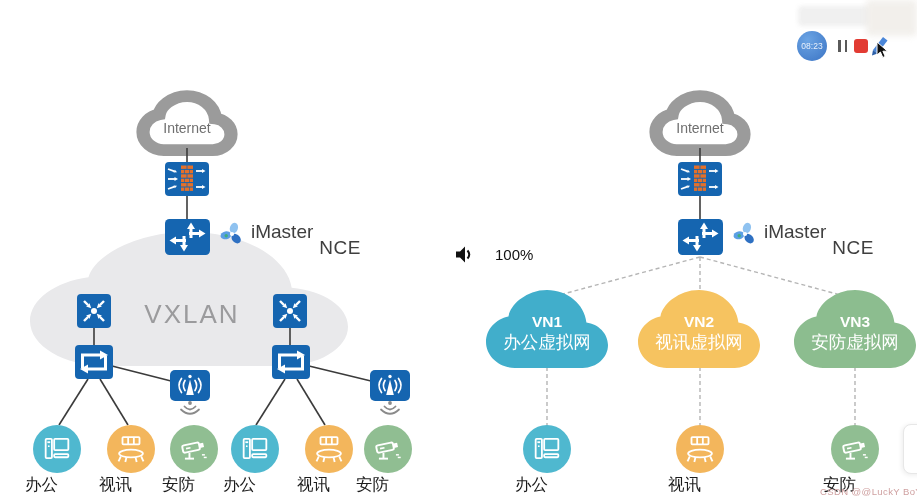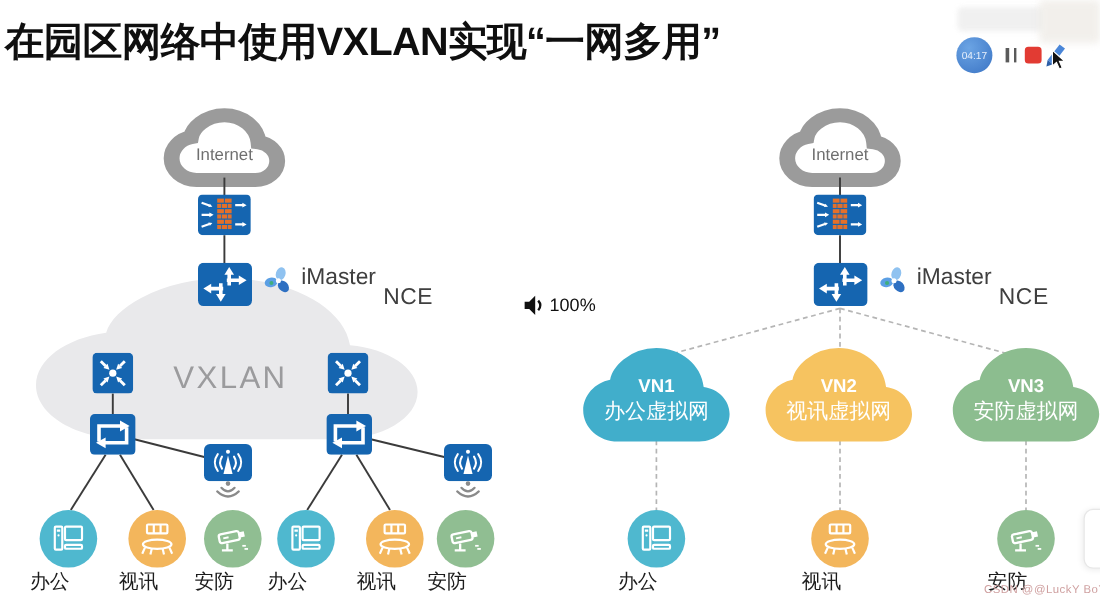--- a/index.html
+++ b/index.html
@@ -22,35 +22,34 @@
   .rec-time{left:797px;top:31px;width:30px;height:30px;border-radius:50%;
             background:radial-gradient(circle at 35% 30%,#6ba4e4,#3b74c4);
             color:#e8f0fb;font-size:8.5px;display:flex;align-items:center;justify-content:center;z-index:7;cursor:pointer;}
   .rec-pause{left:838px;top:40px;width:10px;height:12px;display:flex;gap:4px;z-index:7;cursor:pointer;}
   .rec-pause i{display:block;width:2.5px;height:12px;background:#5a5a5a;}
   .rec-stop{left:854px;top:39px;width:14px;height:14px;background:#E23B33;border-radius:3px;z-index:7;cursor:pointer;}
   .rec-pen{left:869px;top:33px;z-index:7;cursor:pointer;}
   .cursor{left:876px;top:42px;z-index:8;}
   .blob1{left:798px;top:6px;width:72px;height:20px;background:#ebebeb;border-radius:4px;filter:blur(2px);opacity:.75;z-index:0;}
   .blob2{left:866px;top:0;width:51px;height:36px;background:#efece7;border-radius:4px;filter:blur(3px);opacity:.8;z-index:0;}
-  .volume{left:437px;top:246px;display:flex;align-items:flex-start;gap:4px;z-index:6;}
+  .volume{left:456px;top:246px;display:flex;align-items:flex-start;gap:22px;z-index:6;}
   .volume .pct{font-size:15px;color:#111;}
   .watermark{left:820px;top:486px;font-size:9.5px;color:#cfa0a0;letter-spacing:0.4px;z-index:6;white-space:nowrap;}
   .corner-card{left:903px;top:424px;width:22px;height:48px;background:#fff;border:1px solid #e7e7e7;
                border-radius:8px;box-shadow:-1px 1px 5px rgba(0,0,0,.08);z-index:5;}
 </style>
 </head>
 <body>
 
 <div class="canvas">
 
   <div class="abs blob1"></div>
   <div class="abs blob2"></div>
 
-  <div class="abs title">在园区网络中使用VXLAN实现“一网多用”</div>
 
   <svg class="abs bg-svg" width="917" height="500" viewBox="0 0 917 500">
     <defs>
       <path id="cloud" d="M4.406 3.342A5.53 5.53 0 0 1 8 2c2.69 0 4.923 2 5.166 4.579C14.758 6.804 16 8.137 16 9.773 16 11.569 14.502 13 12.687 13H3.781C1.708 13 0 11.366 0 9.318c0-1.763 1.266-3.223 2.942-3.593.143-.863.698-1.723 1.464-2.383z"></path>
       <g id="sym-fw">
         <rect x="0" y="0" width="44" height="34" rx="4" fill="#1565B0"></rect>
         <g fill="#E4702A">
           <rect x="16" y="3.5" width="5.6" height="3.4"></rect>
             <rect x="22.4" y="3.5" width="5.6" height="3.4"></rect>
           <rect x="16" y="7.9" width="3.2" height="3.4"></rect>
@@ -321,21 +320,21 @@
   <div class="abs ep-label" style="left:823px;top:474px">安防</div>
 
   <div class="abs volume">
     <svg width="17" height="17" viewBox="0 0 17 17">
       <polygon points="0,5.5 4,5.5 9,0.5 9,16.5 4,11.5 0,11.5" fill="#111"></polygon>
       <path d="M11.5,4.5 Q15,8.5 11.5,12.5" stroke="#111" stroke-width="2" fill="none"></path>
     </svg>
     <span class="pct">100%</span>
   </div>
 
-  <div class="abs rec-time">04:17</div>
+  <div class="abs rec-time">08:23</div>
   <div class="abs rec-pause">
       <i></i>
       <i></i>
     </div>
   <div class="abs rec-stop"></div>
   <svg class="abs rec-pen" width="22" height="24" viewBox="0 0 22 24">
     <polygon points="4,17 14,4 18.5,7.5 8.5,20.5" fill="#4a86d8"></polygon>
     <polygon points="4,17 8.5,20.5 3,22.5" fill="#2c5fa8"></polygon>
   </svg>
   <svg class="abs cursor" width="14" height="18" viewBox="0 0 14 18">

